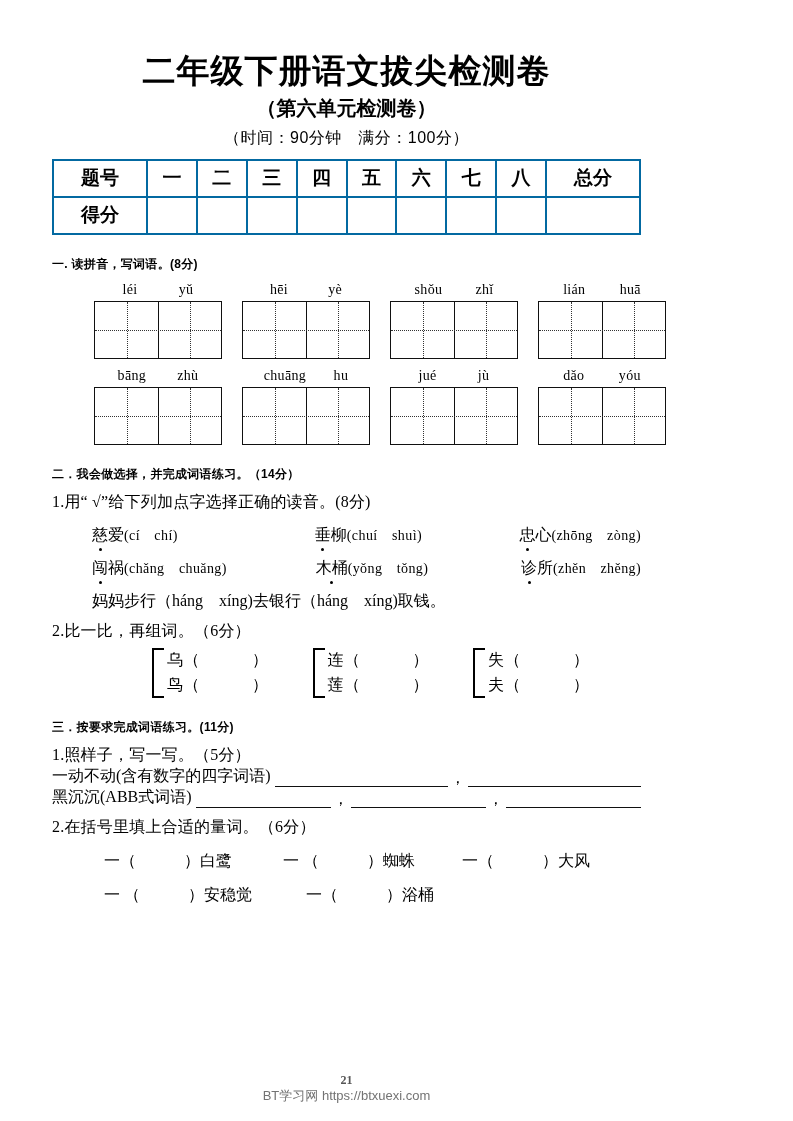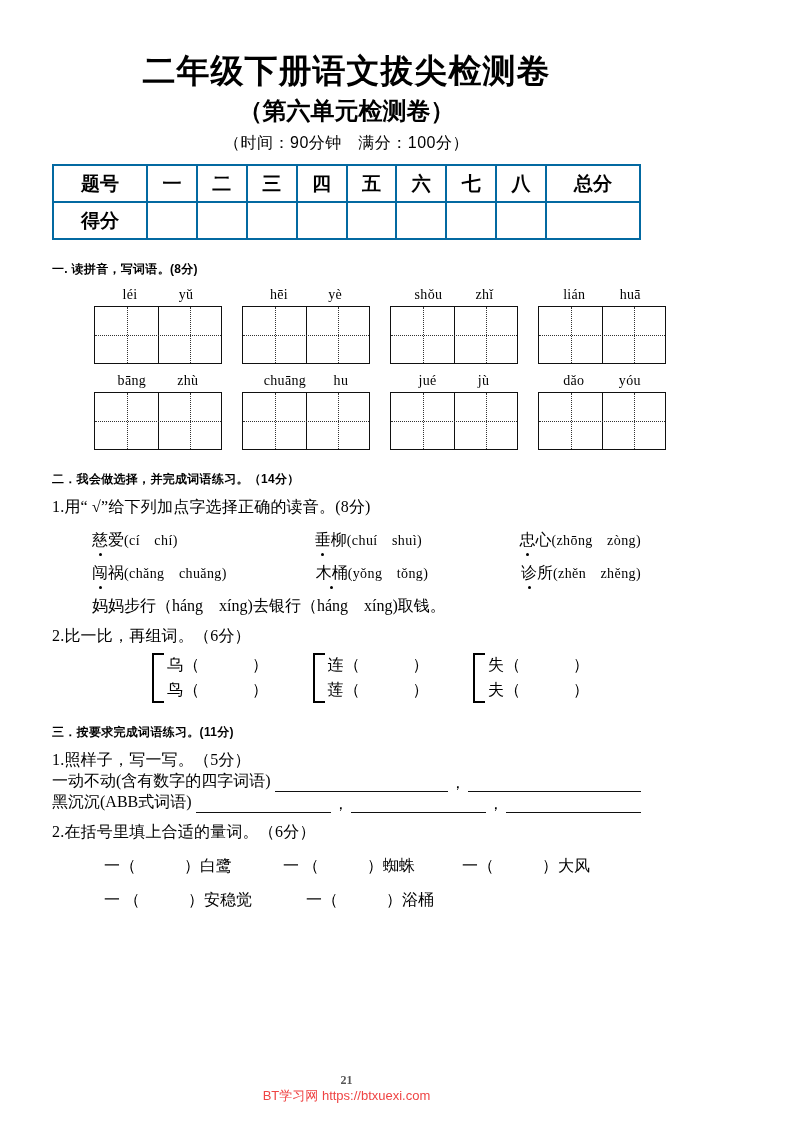--- a/index.html
+++ b/index.html
@@ -30,21 +30,21 @@
     font-weight: bold;
     font-size: 33px;
     letter-spacing: 1px;
     padding-top: 52px;
     line-height: 1.15;
   }
   .title-sub {
     text-align: center;
     font-family: "Liberation Sans", "DejaVu Sans", sans-serif;
     font-weight: bold;
-    font-size: 24px;
+    font-size: 20px;
     line-height: 1.3;
     margin-top: 5px;
   }
   .title-info {
     text-align: center;
     font-family: "Liberation Sans", "DejaVu Sans", sans-serif;
     font-size: 16px;
     margin-top: 7px;
     letter-spacing: 0.5px;
   }
@@ -245,21 +245,21 @@
 
   
   .footer {
     position: absolute;
     left: 0;
     right: 0;
     bottom: 16px;
     text-align: center;
     font-family: "Liberation Sans", "DejaVu Sans", sans-serif;
     font-size: 13px;
-    color: #ef4444;
+    color: #737373;
   }
   .page-num {
     position: absolute;
     left: 50%;
     bottom: 33px;
     transform: translateX(-50%);
     font-family: Liberation Serif, serif;
     font-size: 12px;
     font-weight: bold;
     color: #555;

